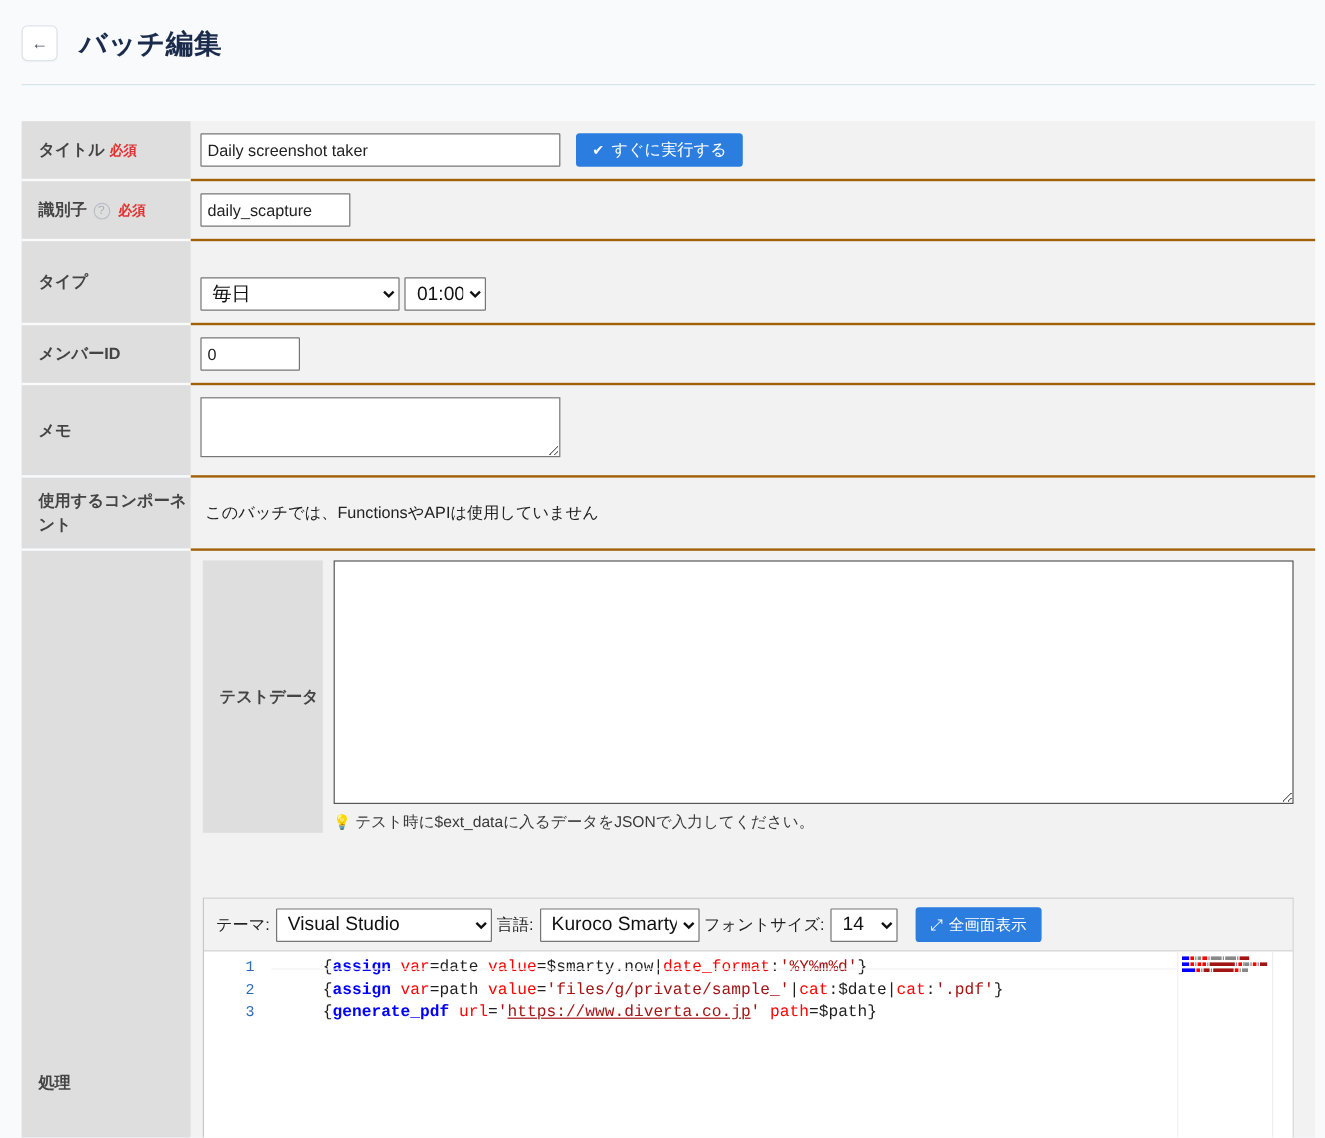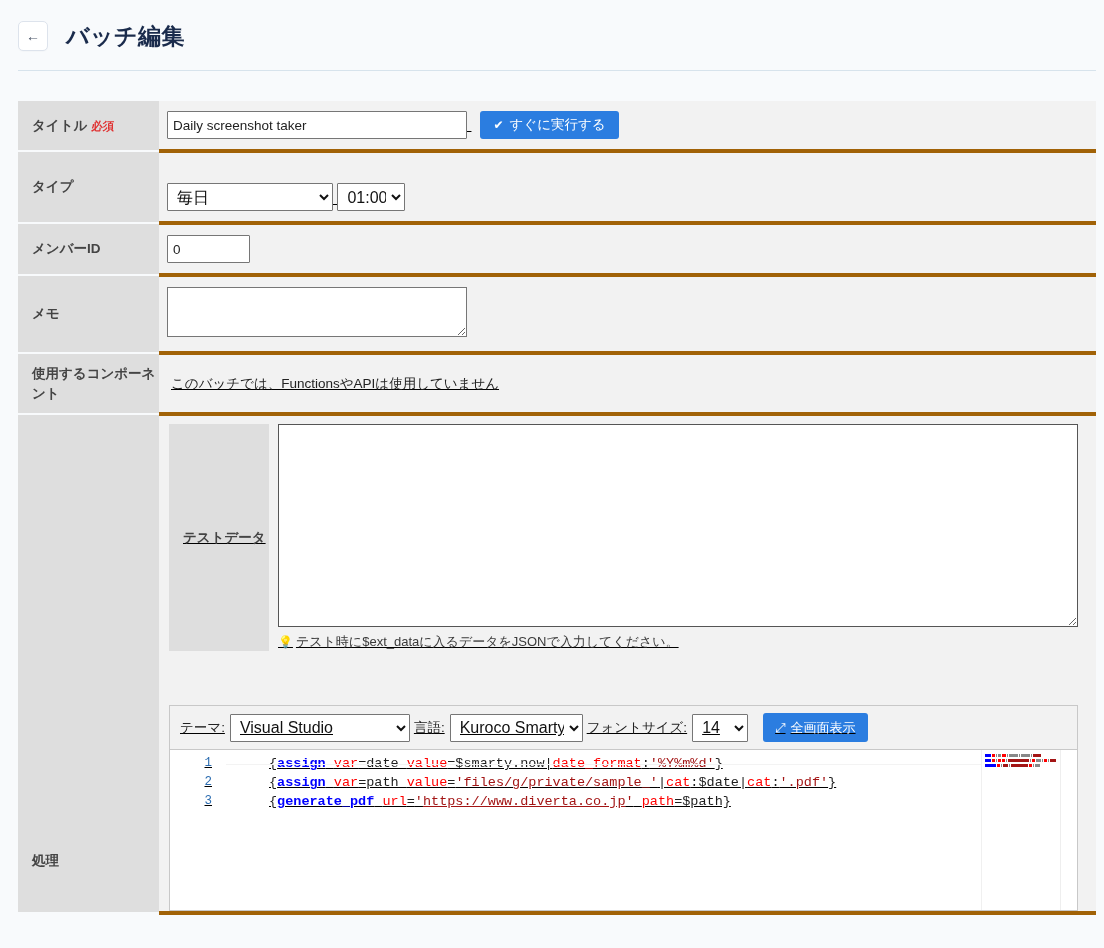--- a/index.html
+++ b/index.html
@@ -61,22 +61,21 @@
     vertical-align: middle;
     padding: 10px 0 10px 14px;
     border-bottom: 2px solid #f8fafc;
     line-height: 1.45;
     margin-left: 44px;
   }
   .form-table td {
     background: #f2f2f2;
     padding: 10px 10px 10px 8px;
     vertical-align: middle;
-    border-bottom: 4px solid #a16207;
-    text-decoration: underline;
+    border-bottom: 2px solid #a16207;
   }
   .req {
     color: #e03131;
     font-size: 11.5px;
     font-weight: bold;
     margin-left: 4px;
   }
   .help-icon {
     display: inline-block;
     width: 14px; height: 14px;
@@ -308,20 +307,28 @@
       </th>
       <td>
         <input class="txt txt-title" type="text" value="Daily screenshot taker" style="">
         <button class="btn-blue">
           <span class="gi">✔</span>
           <span>すぐに実行する</span>
         </button>
       </td>
     </tr>
 
+    <tr>
+      <th>
+        <span>識別子</span><span class="help-icon">?</span><span class="req">必須</span>
+      </th>
+      <td>
+        <input class="txt txt-ident" type="text" value="daily_scapture" style="">
+      </td>
+    </tr>
 
     <tr>
       <th>
         <span>タイプ</span>
       </th>
       <td>
         <select class="sel sel-type">
           <option>毎日</option>
         </select>
         <select class="sel sel-time">

